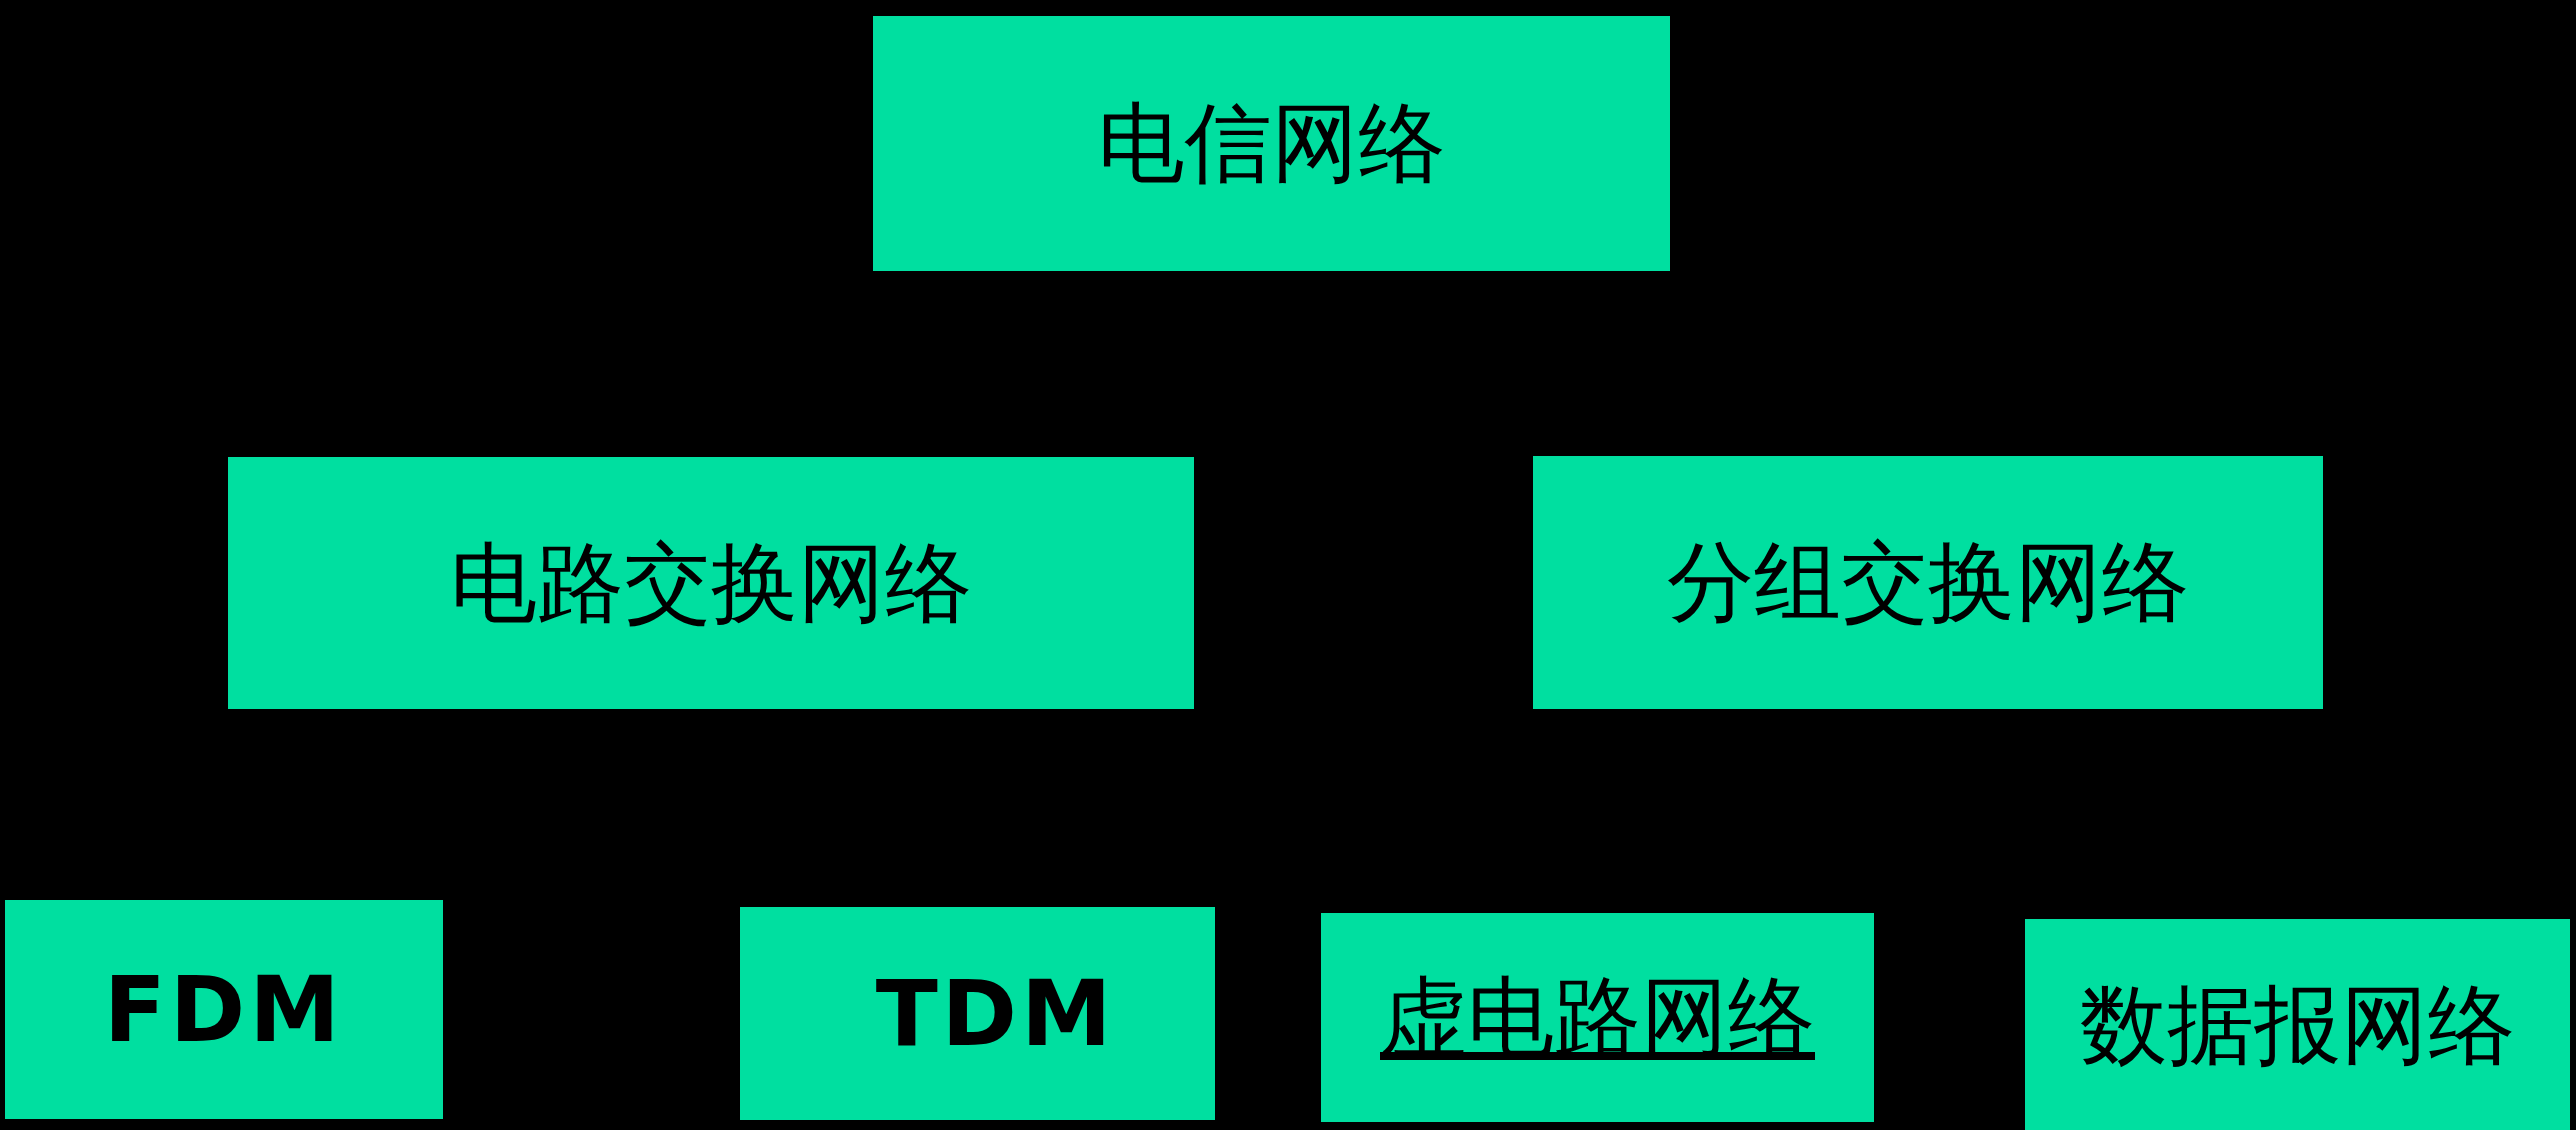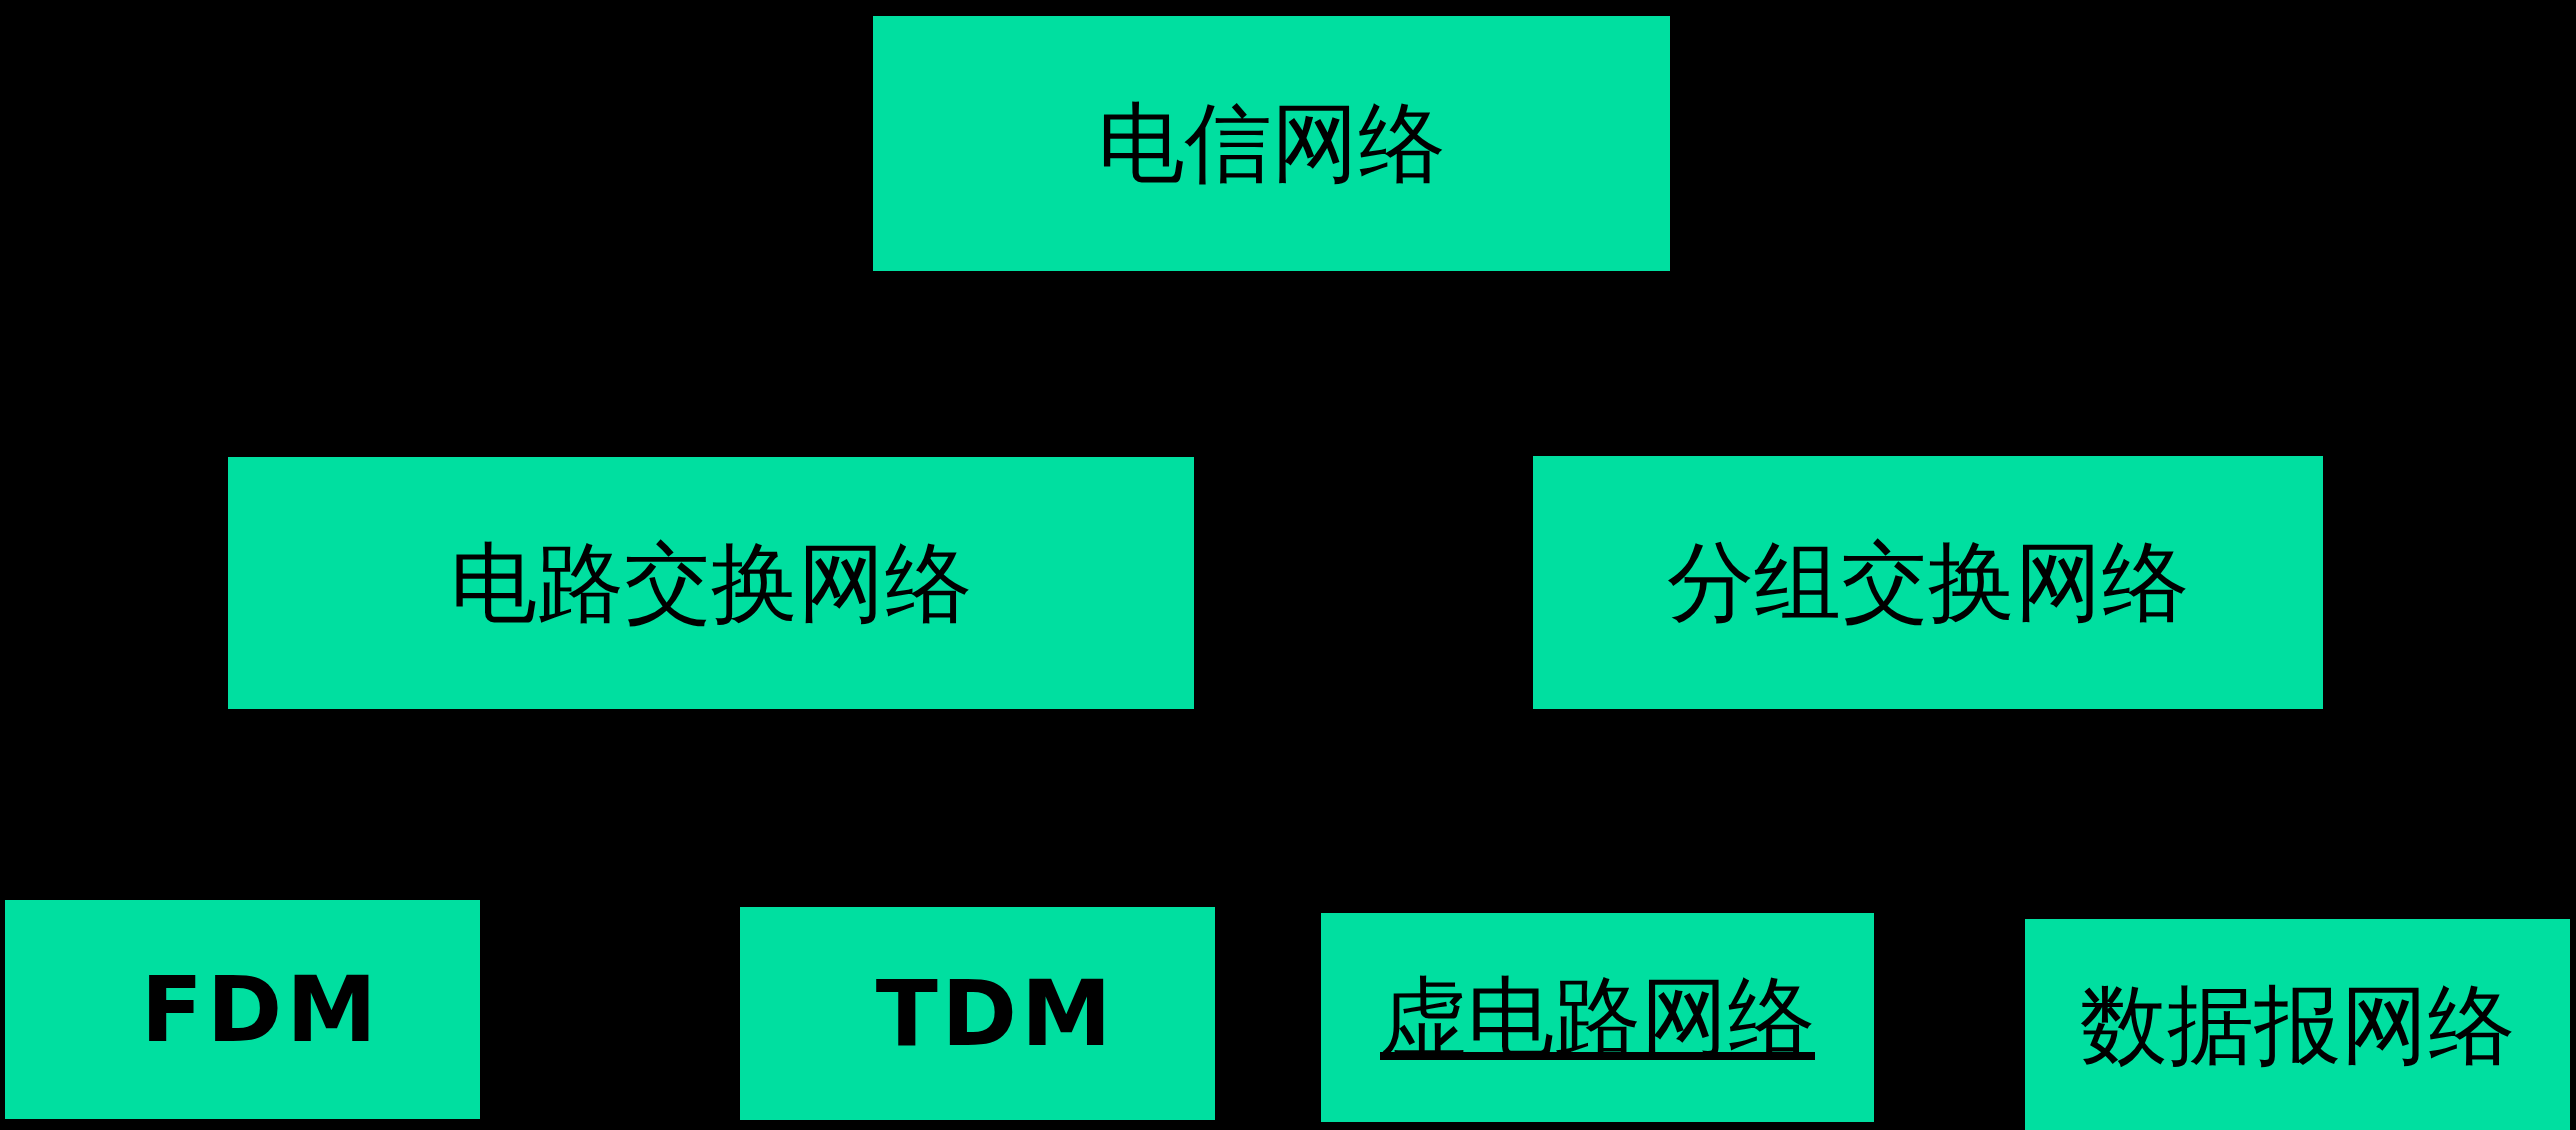--- a/index.html
+++ b/index.html
@@ -33,21 +33,21 @@
   .acr-label {
     font-family: "DejaVu Sans", "Liberation Sans", sans-serif;
     font-weight: bold;
     font-size: 91px;
     letter-spacing: 3.8px;
   }
   
   #node-telecom   { left: 873px;  top: 3.8px;   width: 797px; height: 255px; margin-top: 12px; }
   #node-circuit   { left: 228px;  top: 457px; width: 966px; height: 252px; }
   #node-packet    { left: 1533px; top: 456px; width: 790px; height: 253px; }
-  #node-fdm       { left: 4.7px;    top: 900px; width: 438px; height: 219px; padding-left: 37px; }
+  #node-fdm       { left: 4.7px;    top: 900px; width: 438px; height: 219px; }
   #node-tdm       { left: 740px;  top: 907px; width: 439px; height: 213px; padding-left: 36px; }
   #node-vc        { left: 1321px; top: 913px; width: 553px; height: 209px; text-decoration: underline; }
   #node-datagram  { left: 2025px; top: 911px; width: 545px; height: 213px; margin-top: 8px; }
 </style>
 </head>
 <body>
 
 <div class="canvas">
 
   <div class="node cn-label" id="node-telecom">

